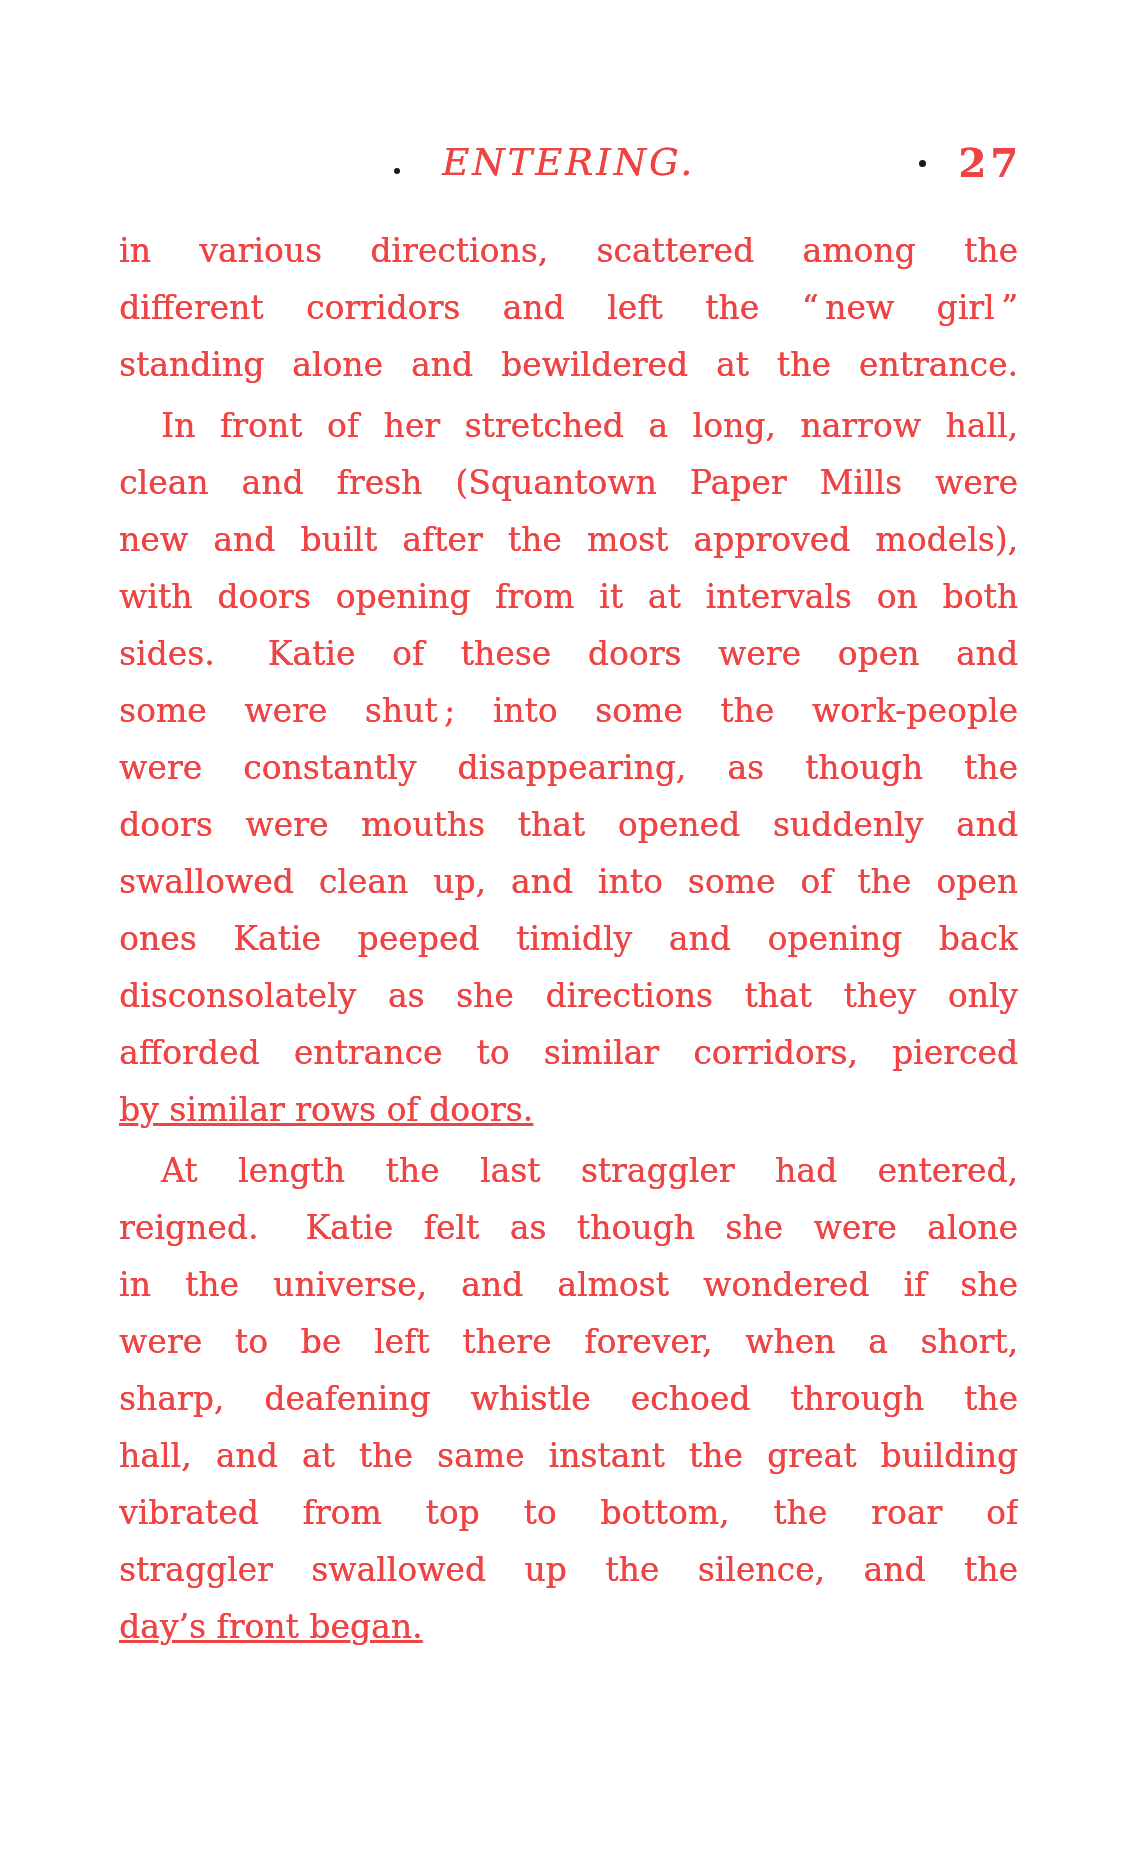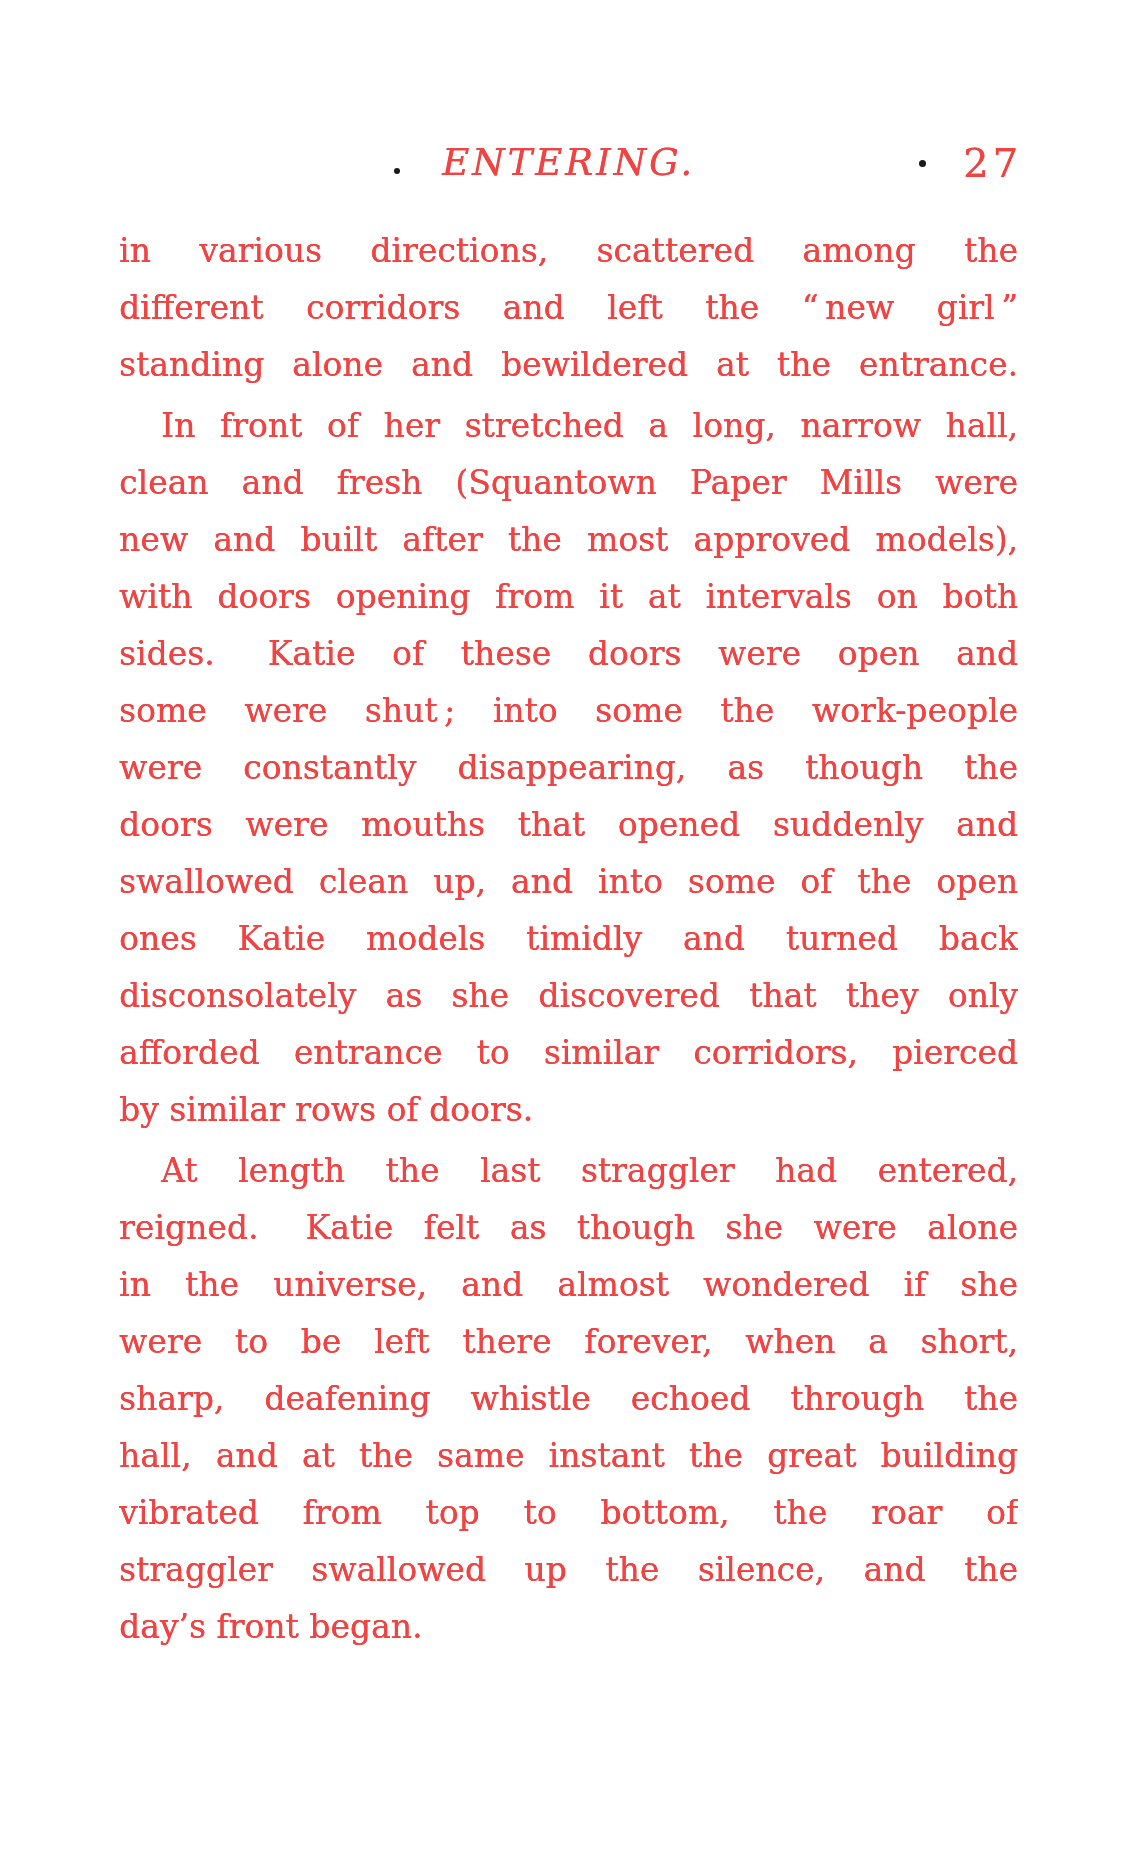--- a/index.html
+++ b/index.html
@@ -30,21 +30,21 @@
     font-style: italic;
     font-size: 37px;
     line-height: 62px;
     letter-spacing: 3px;
     text-shadow: 0.4px 0 0 currentColor;
   }
   .page-number {
     position: absolute;
     right: 0;
     top: 0;
-    font-weight: normal;
+    font-weight: bold;
     font-size: 40px;
     line-height: 62px;
     letter-spacing: 4px;
     text-shadow: 0.4px 0 0 currentColor;
   }
   
   .speck {
     position: absolute;
     background: #1a1a1a;
     border-radius: 50%;
@@ -67,20 +67,21 @@
     white-space: normal;
     text-align: justify;
     text-align-last: justify;
     text-justify: inter-word;
     text-shadow: 0.35px 0 0 currentColor;
     overflow: hidden;
   }
   .text-line.para-end {
     text-align: center;
     text-align-last: left;
+    text-decoration: underline;
   }
   .text-line.indent {
     padding-left: 42px;
   }
 </style>
 </head>
 <body>
 
 <div class="page">
 
@@ -103,22 +104,22 @@
     <div class="paragraph">
       <span class="text-line indent">In front of her stretched a long, narrow hall,</span>
       <span class="text-line">clean and fresh (Squantown Paper Mills were</span>
       <span class="text-line">new and built after the most approved models),</span>
       <span class="text-line">with doors opening from it at intervals on both</span>
       <span class="text-line">sides.  Katie of these doors were open and</span>
       <span class="text-line">some were shut ; into some the work-people</span>
       <span class="text-line">were constantly disappearing, as though the</span>
       <span class="text-line">doors were mouths that opened suddenly and</span>
       <span class="text-line">swallowed clean up, and into some of the open</span>
-      <span class="text-line">ones Katie models timidly and turned back</span>
-      <span class="text-line">disconsolately as she discovered that they only</span>
+      <span class="text-line">ones Katie peeped timidly and opening back</span>
+      <span class="text-line">disconsolately as she directions that they only</span>
       <span class="text-line">afforded entrance to similar corridors, pierced</span>
       <span class="text-line para-end">by similar rows of doors.</span>
     </div>
 
     <div class="paragraph">
       <span class="text-line indent">At length the last straggler had entered,</span>
       <span class="text-line">reigned.  Katie felt as though she were alone</span>
       <span class="text-line">in the universe, and almost wondered if she</span>
       <span class="text-line">were to be left there forever, when a short,</span>
       <span class="text-line">sharp, deafening whistle echoed through the</span>

